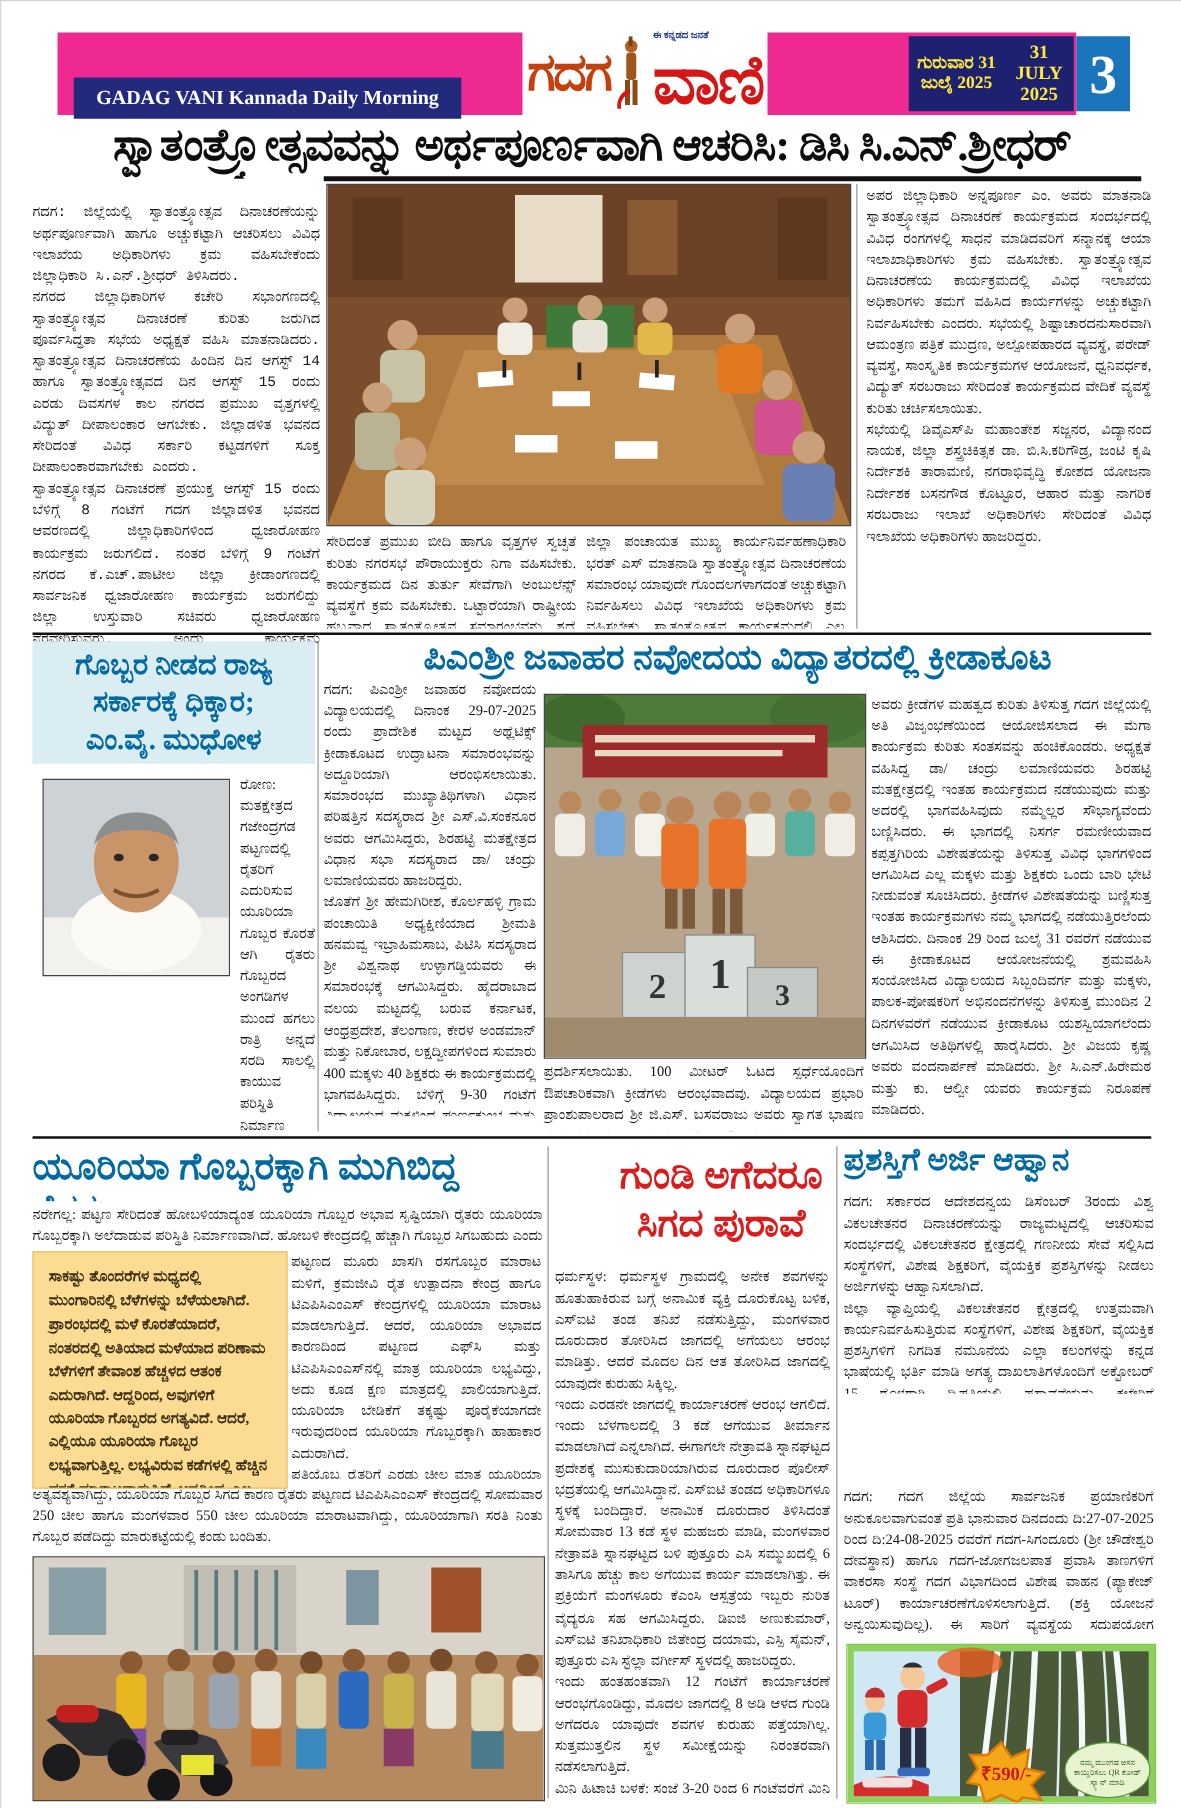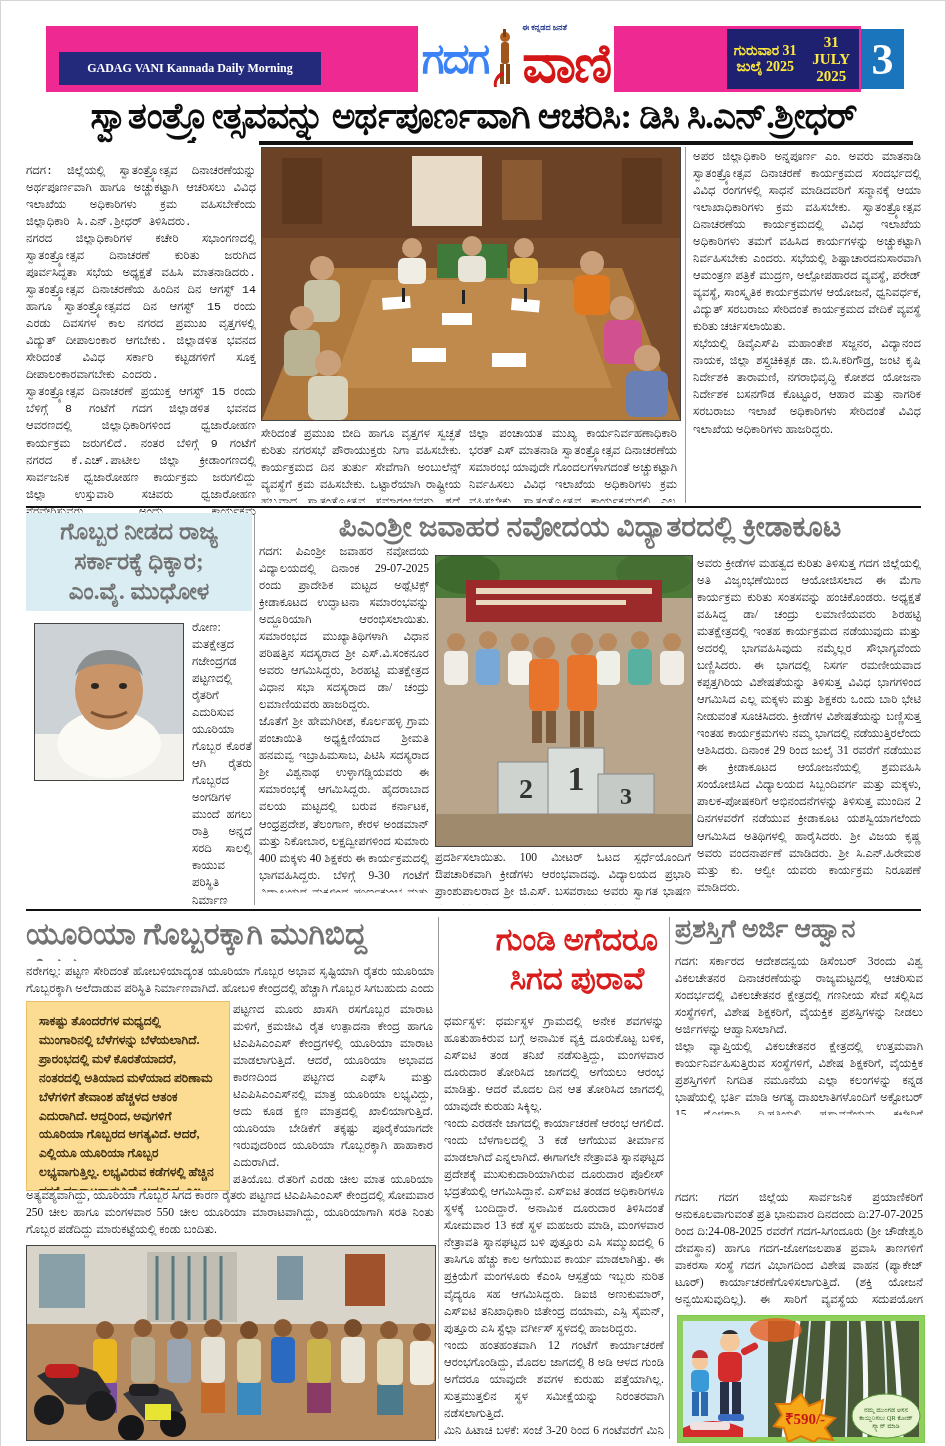--- a/index.html
+++ b/index.html
@@ -5,48 +5,48 @@
   html,body{margin:0;padding:0;background:#e9e9e9;}
   .page{position:relative;width:945px;height:1446px;background:#ffffff;margin:0 auto;
         font-family:"Liberation Serif",serif;overflow:hidden;border:1px solid #d5d5d5;}
   .abs{position:absolute;}
   .body-text{font-size:11.6px;line-height:1.47;color:#161616;text-align:justify;
              white-space:pre-line;overflow:hidden;}
   .rule-h{background:#111;}
   .rule-v{background:#9a9a9a;width:1px;}
   .headline-main{font-size:36px;font-weight:bold;color:#0d0d0d;text-align:center;
                  white-space:nowrap;overflow:hidden;letter-spacing:-1px;}
-  .headline-sec{font-weight:bold;color:#737373;text-align:center;overflow:hidden;}
+  .headline-sec{font-weight:bold;color:#0369a1;text-align:center;overflow:hidden;}
   .masthead-pink{background:#ee2a92;}
   .mast-navy{background:#232a7c;color:#ffffff;display:flex;align-items:center;justify-content:center;
              font-family:"Liberation Serif",serif;font-weight:bold;}
   .datebox{background:#1e2170;color:#ffe93d;text-align:center;font-weight:bold;
            display:flex;align-items:center;justify-content:center;}
   .pagenum{background:#1b75bc;color:#fff;font-size:44px;font-weight:bold;display:flex;
            align-items:center;justify-content:center;font-family:"Liberation Serif",serif;}
   .logo-wrap{background:#ffffff;display:flex;align-items:center;justify-content:center;gap:4px;}
-  .logo-first{color:#3b82f6;font-size:42px;font-weight:bold;letter-spacing:-2px;}
+  .logo-first{color:#c2410c;font-size:42px;font-weight:bold;letter-spacing:-2px;}
   .logo-second{color:#d41616;font-size:54px;font-weight:bold;letter-spacing:-2px;}
   .logo-tag{color:#233a8c;font-size:8px;font-weight:bold;}
   .quote-box{background:#fbdc92;border:1px solid #e8c066;padding:10px 12px;overflow:hidden;}
   .quote-text{font-size:12.2px;line-height:1.55;font-weight:bold;color:#3c2c10;
               text-align:left;white-space:pre-line;}
   .red-head{color:#d91d1d;}
   .blue-box{background:#d9edf2;display:flex;align-items:center;justify-content:center;}
   .photo-frame{border:1px solid #444;overflow:hidden;}
   svg{display:block;}
 </style>
 </head>
 <body>
 
 <div class="page">
 
   <div class="abs masthead-pink" style="left:45px;top:25px;width:815px;height:66px;"></div>
 
-  <div class="abs mast-navy" style="left:58px;top:51px;width:262px;height:33px;font-size:12px;">
+  <div class="abs mast-navy" style="left:58px;top:61px;width:310px;height:33px;font-size:16px;">
     <span>GADAG VANI Kannada Daily Morning</span>
   </div>
 
   <div class="abs logo-wrap" style="left:417px;top:20px;width:196px;height:76px;">
     <span class="logo-first">ಗದಗ</span>
     <svg width="26" height="60" viewBox="0 0 26 60">
       <circle cx="13" cy="8" r="5" fill="#b2601e"></circle>
       <rect x="9" y="13" width="8" height="22" rx="3" fill="#a0551a"></rect>
       <rect x="11" y="0" width="3" height="8" fill="#7c3f12"></rect>
       <rect x="8" y="35" width="4" height="20" fill="#8a4a16"></rect>

